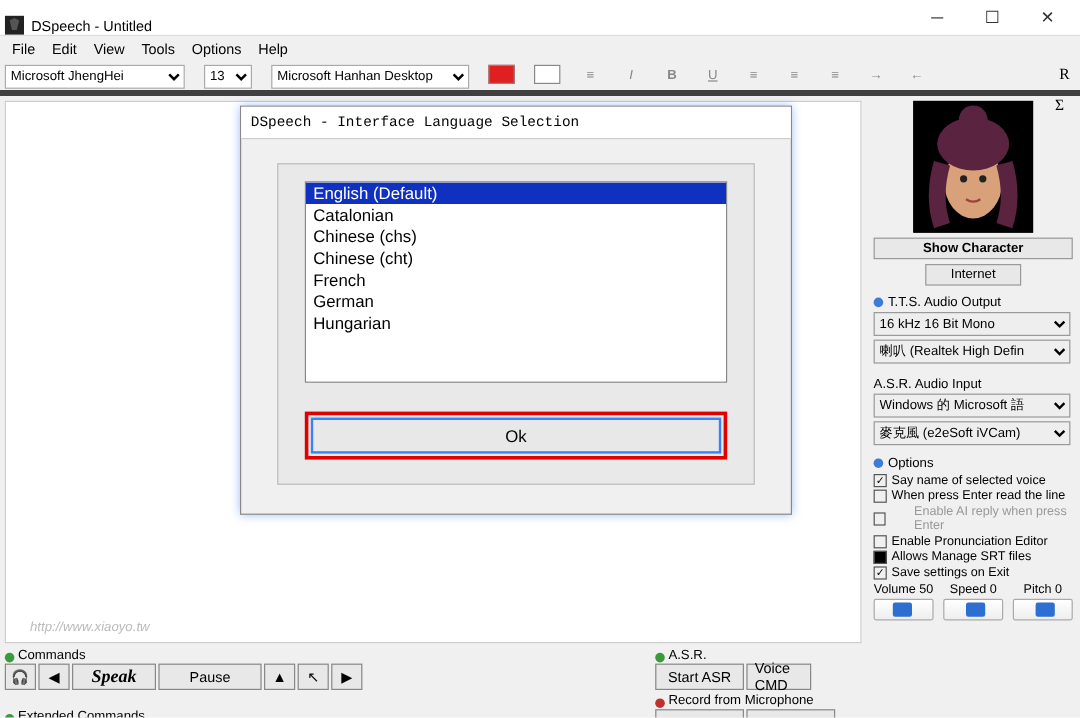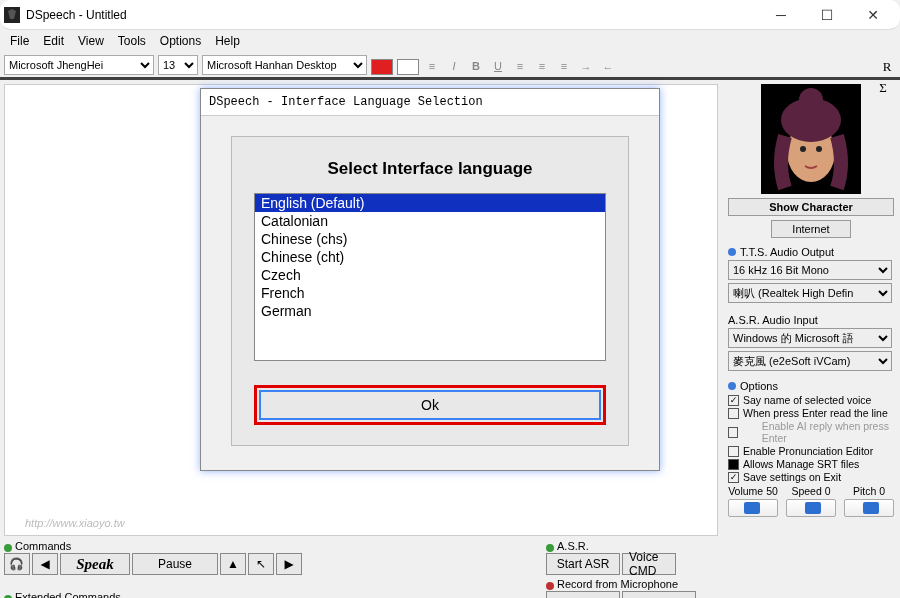--- a/index.html
+++ b/index.html
@@ -1,23 +1,23 @@
 <!DOCTYPE html>
 <html><head>
 <meta charset="utf-8">
 <style>
 * { box-sizing: border-box; margin: 0; padding: 0; font-family: "Microsoft JhengHei", Tahoma, sans-serif; }
 body { background: #f0f0f0; width: 900px; height: 598px; overflow: hidden; position: relative; }
-.titlebar { height: 30px; background: #fff; display: flex; align-items: center; padding: 0 4px; border-bottom: 1px solid #ddd; border-radius: 11px; }
+.titlebar { height: 30px; background: #fff; display: flex; align-items: flex-end; padding: 0 4px; border-bottom: 1px solid #ddd; }
 .titlebar .icon { width: 16px; height: 16px; margin-right: 6px; }
 .titlebar .title { font-size: 12px; flex: 1; }
 .titlebar .winbtn { width: 46px; height: 30px; display: flex; align-items: center; justify-content: center; font-size: 14px; color: #333; }
 .menubar { height: 22px; display: flex; align-items: center; padding: 0 4px; font-size: 12px; gap: 2px; background: #f0f0f0; }
 .menubar span { padding: 2px 6px; }
-.toolbar { height: 28px; display: flex; align-items: flex-end; padding: 2px 4px; gap: 4px; background: #f0f0f0; border-bottom: 3px solid #404040; }
+.toolbar { height: 28px; display: flex; align-items: flex-start; padding: 2px 4px; gap: 16px; background: #f0f0f0; border-bottom: 5px solid #404040; }
 .toolbar select, .toolbar input { font-size: 11px; height: 20px; background: #fff; border: 1px solid #aaa; }
 .sel-font { width: 150px; }
 .sel-size { width: 40px; }
 .sel-voice { width: 165px; }
 .swatch { width: 22px; height: 16px; border: 1px solid #888; }
 .tool-ico { width: 18px; height: 18px; display: flex; align-items: center; justify-content: center; font-size: 11px; color: #888; border: 1px solid transparent; }
 .rside { width: 18px; text-align: center; font-size: 13px; font-family: serif; }
 
 .content { display: flex; height: 460px; }
 .main-left { flex: 1; background: #fff; margin: 4px; position: relative; border: 1px solid #ccc; }
@@ -265,28 +265,27 @@
           <span>■</span>
         </div>
     </div>
   </div>
 </div>
 
 <div class="modal">
   <div class="modal-title">DSpeech - Interface Language Selection</div>
   <div class="modal-body">
     <div class="modal-inner">
-      <div class="modal-head">Select Interface language</div>
       <div class="lang-list" id="lang-list">
           <div class="lang-item sel">English (Default)</div>
           <div class="lang-item">Catalonian</div>
           <div class="lang-item">Chinese (chs)</div>
           <div class="lang-item">Chinese (cht)</div>
-          <div class="lang-item">Czech</div>
           <div class="lang-item">French</div>
           <div class="lang-item">German</div>
+          <div class="lang-item">Hungarian</div>
         </div>
       <div class="ok-wrap">
         <button class="ok-btn">Ok</button>
       </div>
     </div>
   </div>
 </div>
 
 </body></html>

